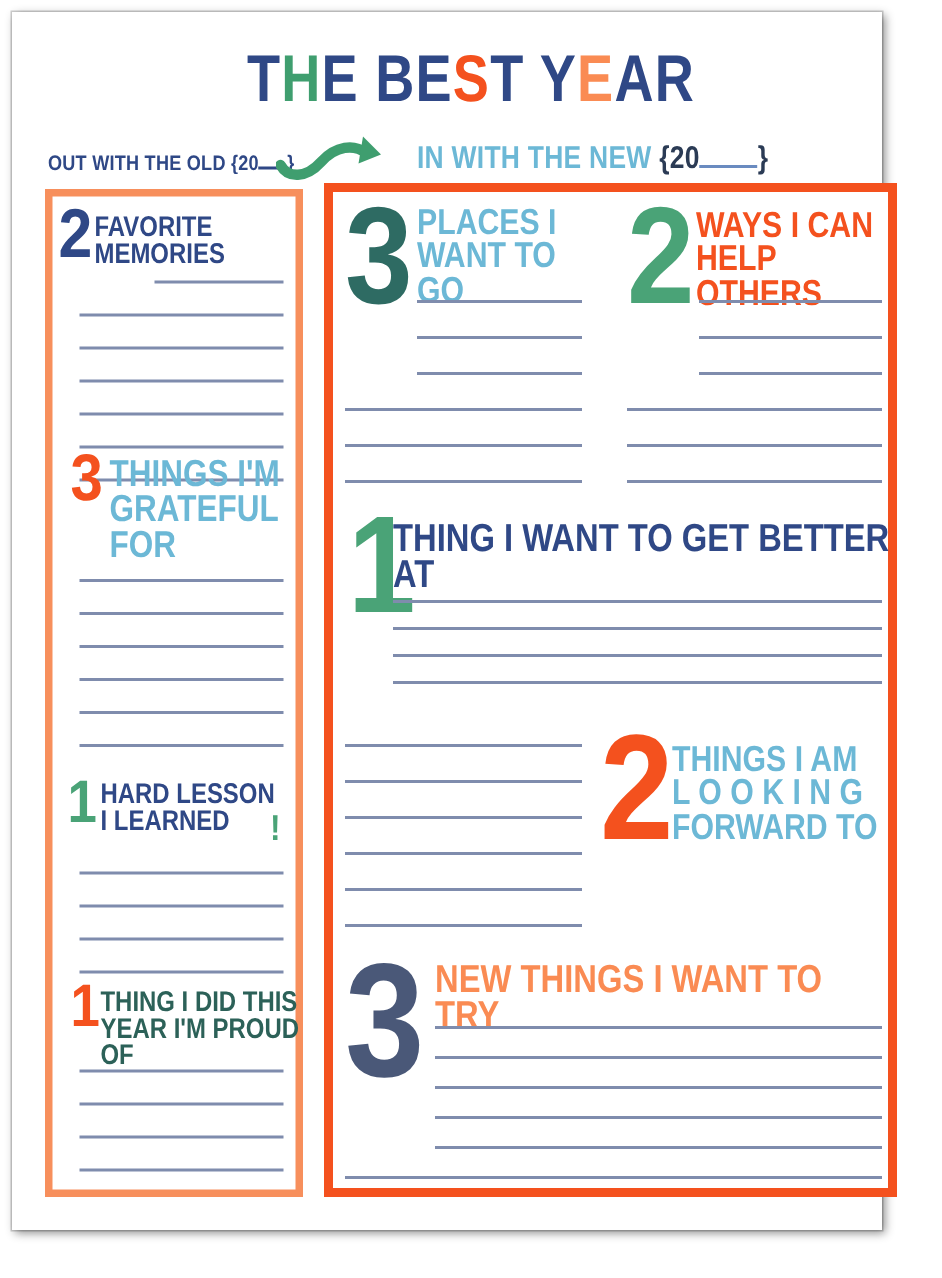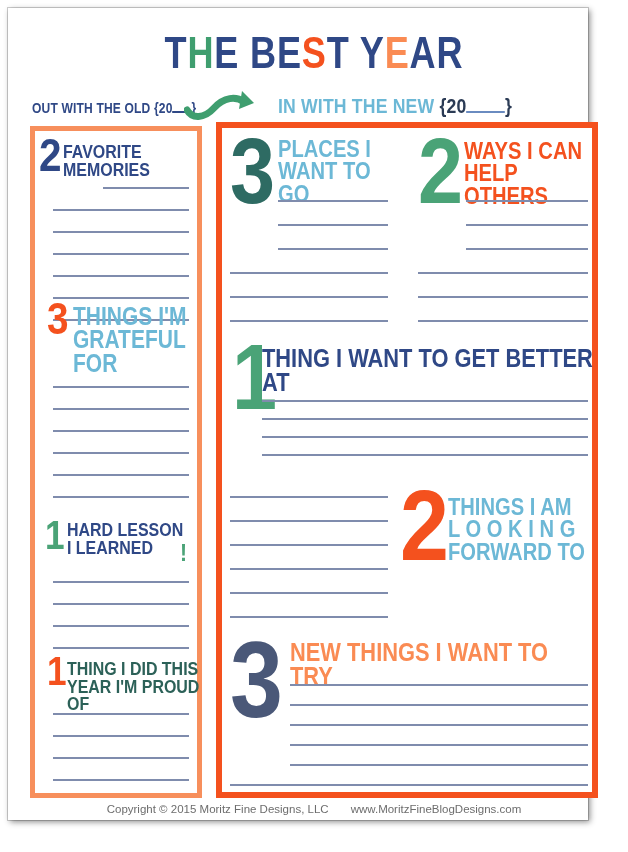--- a/index.html
+++ b/index.html
@@ -286,17 +286,14 @@
       <div class="htext c-lorange" style="left:68px; top:512px; font-size:26px; width:350px;">NEW THINGS I WANT TO TRY</div>
       <div class="rule" style="left:68px; top:556px; width:298px;"></div>
       <div class="rule" style="left:68px; top:576px; width:298px;"></div>
       <div class="rule" style="left:68px; top:596px; width:298px;"></div>
       <div class="rule" style="left:68px; top:616px; width:298px;"></div>
       <div class="rule" style="left:68px; top:636px; width:298px;"></div>
       <div class="rule" style="left:8px;  top:656px; width:358px;"></div>
     </div>
   </div>
 
-  <div class="footer">
-    <span>Copyright © 2015 Moritz Fine Designs, LLC</span><span class="url">www.MoritzFineBlogDesigns.com</span>
-  </div>
 
 </div>
 
 </body></html>

